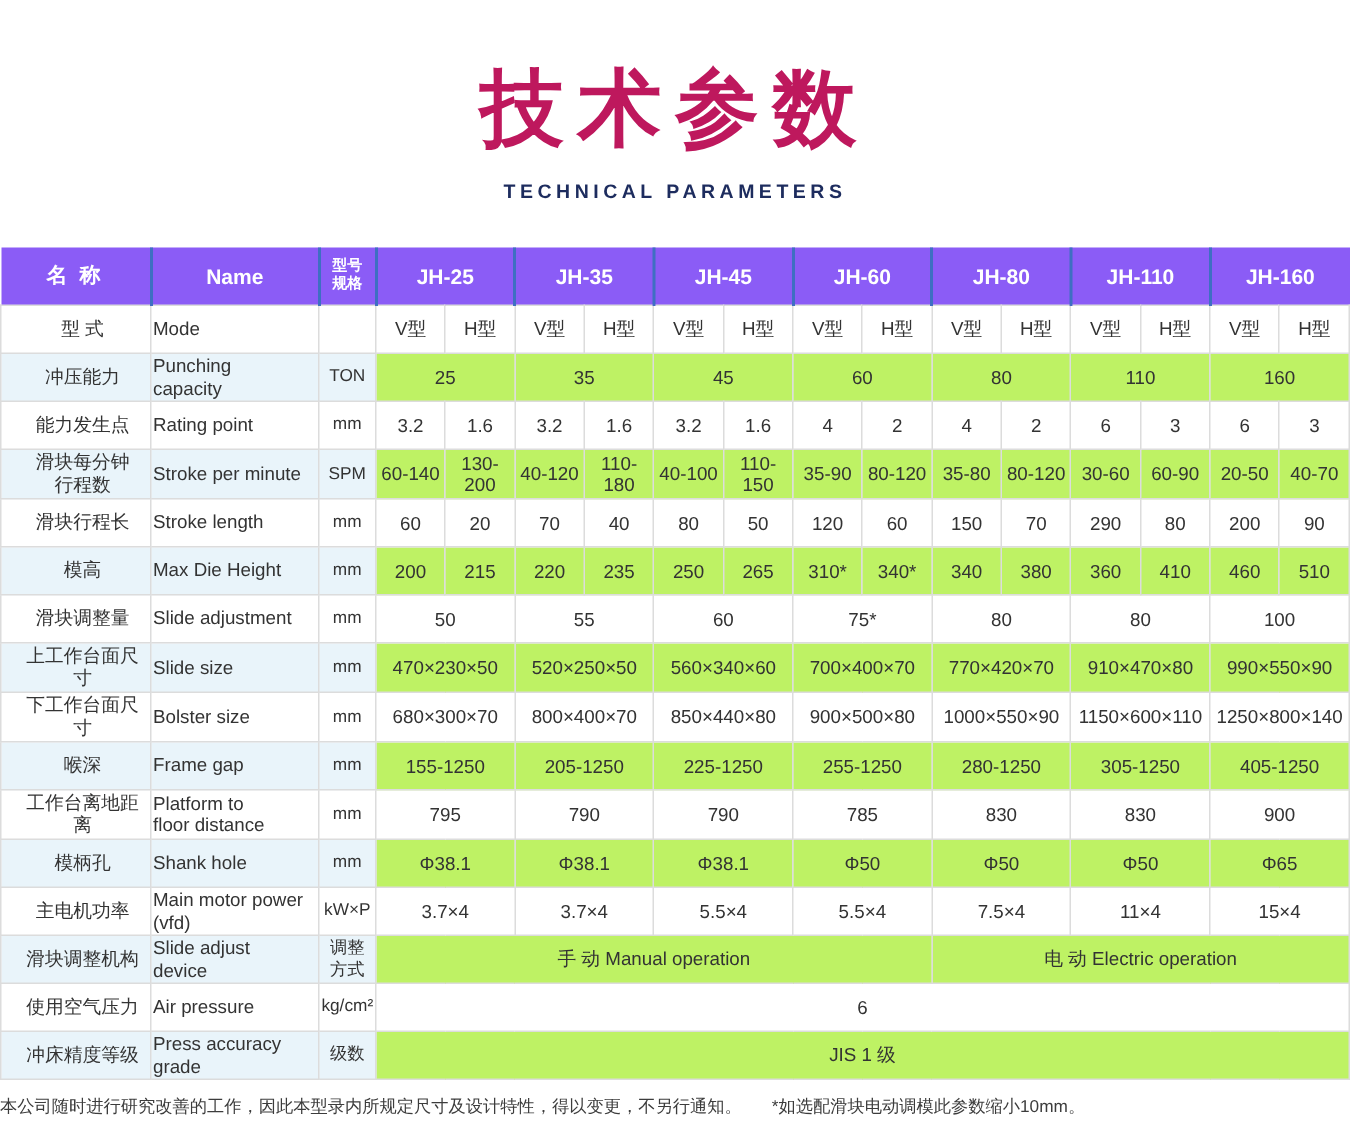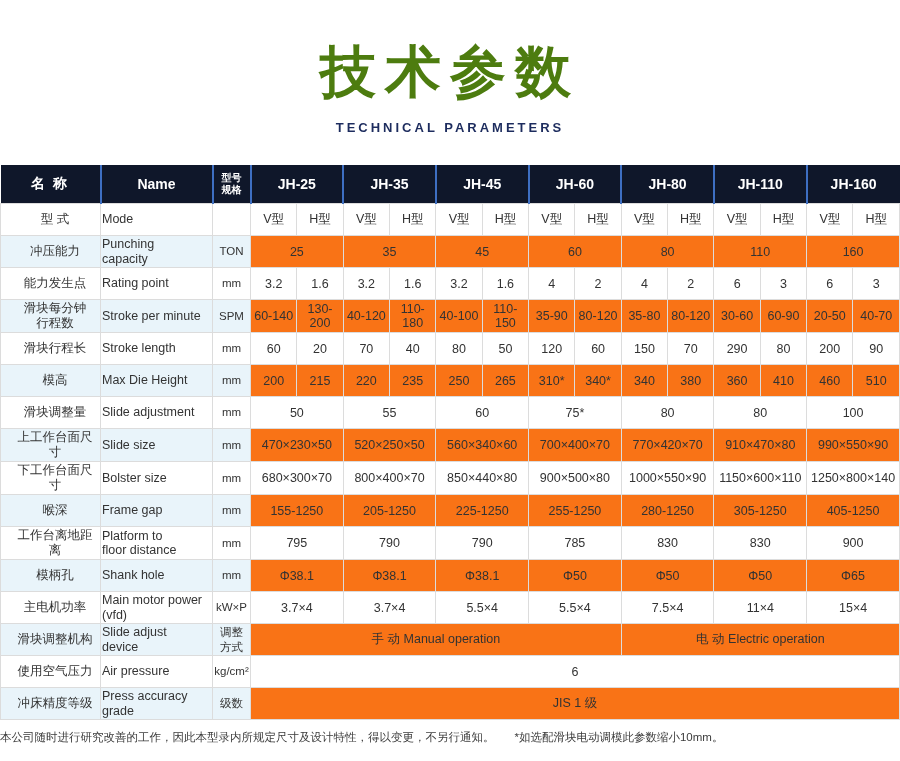--- a/index.html
+++ b/index.html
@@ -1,41 +1,41 @@
 <!DOCTYPE html>
 <html><head>
 <meta charset="utf-8">
 <style>
   html,body{margin:0;padding:0;background:#fff;}
   body{width:900px;min-height:761px;font-family:"Liberation Sans","DejaVu Sans",sans-serif;color:#333;}
   .page{width:900px;position:relative;}
 
   
   .title-wrap{text-align:center;padding-top:44px;}
-  .main-title{font-size:56px;font-weight:900;color:#4d7c0f;letter-spacing:9px;line-height:1;}
+  .main-title{font-size:56px;font-weight:900;color:#be185d;letter-spacing:9px;line-height:1;}
   .sub-title{margin-top:20px;font-size:13px;font-weight:700;color:#1d2c5e;letter-spacing:3px;}
 
   
   table.spec{width:900px;border-collapse:collapse;table-layout:fixed;margin-top:30px;}
   col.c-cn{width:100px;} col.c-en{width:112px;} col.c-unit{width:38px;}
 
-  thead th{background:#0f172a;color:#fff;height:38px;font-weight:bold;
+  thead th{background:#8b5cf6;color:#fff;height:38px;font-weight:bold;
     font-size:14px;vertical-align:middle;padding:0;border-left:2px solid #3e6fc2;}
   thead th:first-child{border-left:none;}
   thead th.h-spec{font-size:10px;font-weight:bold;line-height:1.25;white-space:pre-line;}
   thead th.h-cn{letter-spacing:2px;}
 
   tbody td{border:1px solid #dcdcdc;height:29px;text-align:center;vertical-align:middle;
     font-size:12px;color:#333;padding:1px 2px;background:#fff;}
   tbody td.lab-cn{text-align:center;padding-left:11px;font-size:12.5px;white-space:pre-line;line-height:1.2;}
   tbody td.lab-en{text-align:left;padding-left:1px;font-size:12.5px;white-space:pre-line;line-height:1.15;}
   tbody td.unit{font-size:11.5px;white-space:pre-line;line-height:1.25;padding:1px 0;}
   tbody td.val{font-size:12.5px;letter-spacing:0;}
   tbody tr.tint td.lab-cn, tbody tr.tint td.lab-en, tbody tr.tint td.unit{background:#e9f4fa;}
-  tbody tr.tint td.val{background:#f97316;}
+  tbody tr.tint td.val{background:#bef264;}
 
   
   .footnote{width:748px;border-top:0;padding-top:10px;font-size:11.5px;color:#3c3c3c;
     display:flex;align-items:baseline;}
   .footnote .fn-right{margin-left:20px;}
 </style>
 </head>
 <body>
 
 <div class="page">

